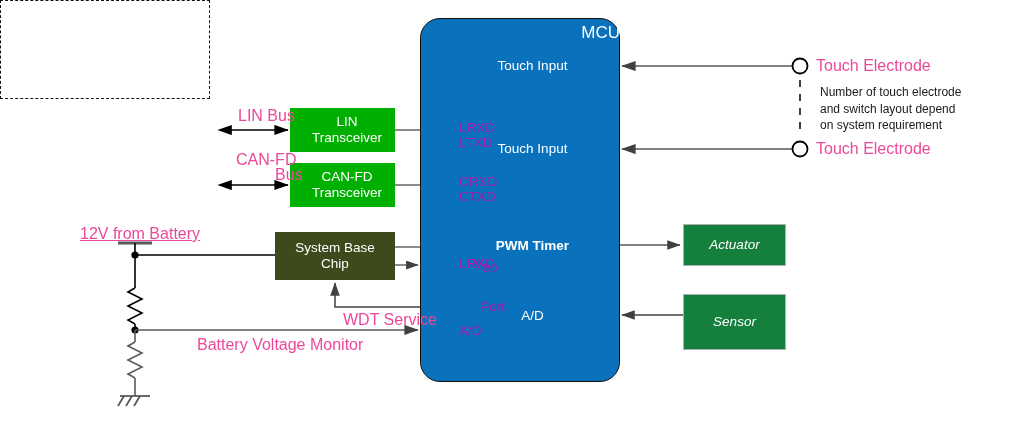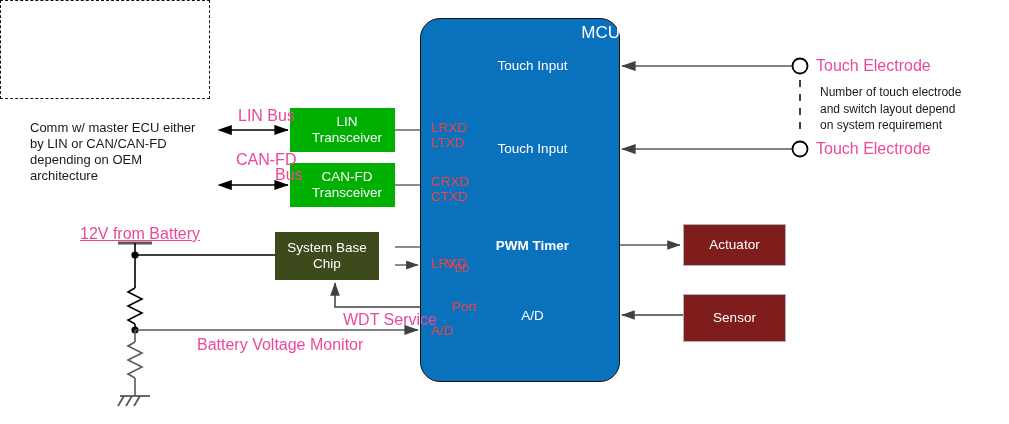--- a/index.html
+++ b/index.html
@@ -23,46 +23,46 @@
     position:absolute;left:420px;top:22px;width:200px;
     text-align:right;color:#ffffff;font-size:17px;line-height:22px;
   }
   .green{
     background:#00b000;border:1px solid #00b000;
     color:#ffffff;font-size:13.5px;line-height:16px;padding-left:9px;
   }
   #lin-tx{left:290px;top:108px;width:105px;height:44px;}
   #can-tx{left:290px;top:163px;width:105px;height:44px;}
   #sbc{
-    left:275px;top:232px;width:104px;height:48px;
+    left:275px;top:232px;width:120px;height:48px;
     background:#3c4a1c;border:1px solid #3c4a1c;color:#ffffff;
     font-size:13.5px;line-height:16px;
   }
   .grayblk{
-    background:#7f1d1d;border:1px solid #b0b0b0;color:#ffffff;
-    font-size:13.5px;line-height:16px;
+    background:#15803d;border:1px solid #b0b0b0;color:#ffffff;
+    font-size:13.5px;line-height:16px;font-style:italic;
   }
   #actuator{left:683px;top:224px;width:103px;height:42px;}
-  #sensor{left:683px;top:294px;width:103px;height:48px;}
+  #sensor{left:683px;top:294px;width:103px;height:56px;}
   #ecu-box{
     left:20px;top:110px;width:208px;height:97px;
     border:1.5px dashed #111111;background:transparent;
   }
   #ecu-text{
     position:absolute;left:30px;top:120px;width:195px;
     color:#1a1a1a;font-size:13px;line-height:16px;white-space:pre-line;
   }
   #touch-note{
     position:absolute;left:814px;top:84px;width:190px;
     color:#1a1a1a;font-size:12px;line-height:16.5px;white-space:pre-line;margin-left:6px;
   }
   
   #wires{position:absolute;left:0;top:0;width:1009px;height:424px;pointer-events:none;}
   
-  .pinL{position:absolute;color:#ef4444;font-size:13.5px;line-height:17px;white-space:pre;}
+  .pinL{position:absolute;color:#a21caf;font-size:13.5px;line-height:17px;white-space:pre;margin-left:28px;}
   .pinR{position:absolute;color:#ffffff;font-size:13.5px;line-height:17px;white-space:pre;text-align:center;}
   .sub{font-size:10px;vertical-align:sub;text-align:center;}
 </style>
 </head>
 <body>
 
 <div id="root">
 
   <svg id="wires" viewBox="0 0 1009 424" xmlns="http://www.w3.org/2000/svg">
     <defs>
@@ -180,24 +180,20 @@
   </div>
 
   <div id="actuator" class="block grayblk">
     <span>Actuator</span>
   </div>
   <div id="sensor" class="block grayblk">
     <span>Sensor</span>
   </div>
 
   <div id="ecu-box"></div>
-  <div id="ecu-text">Comm  w/ master ECU either
-by LIN or CAN/CAN-FD
-depending on OEM
-architecture</div>
 
   <div class="txt" style="left:238px;top:108px;">LIN Bus</div>
   <div class="txt" style="left:236px;top:152px;">CAN-FD</div>
   <div class="txt" style="left:252px;top:167px;margin-left:23px;">Bus</div>
 
   <div class="txt" style="left:80px;top:226px;text-decoration:underline;">12V from Battery</div>
   <div class="txt" style="left:197px;top:337px;">Battery Voltage Monitor</div>
   <div class="txt" style="left:327px;top:312px;margin-left:16px;">WDT Service</div>
 
   <div class="txt" style="left:816px;top:58px;">Touch Electrode</div>

